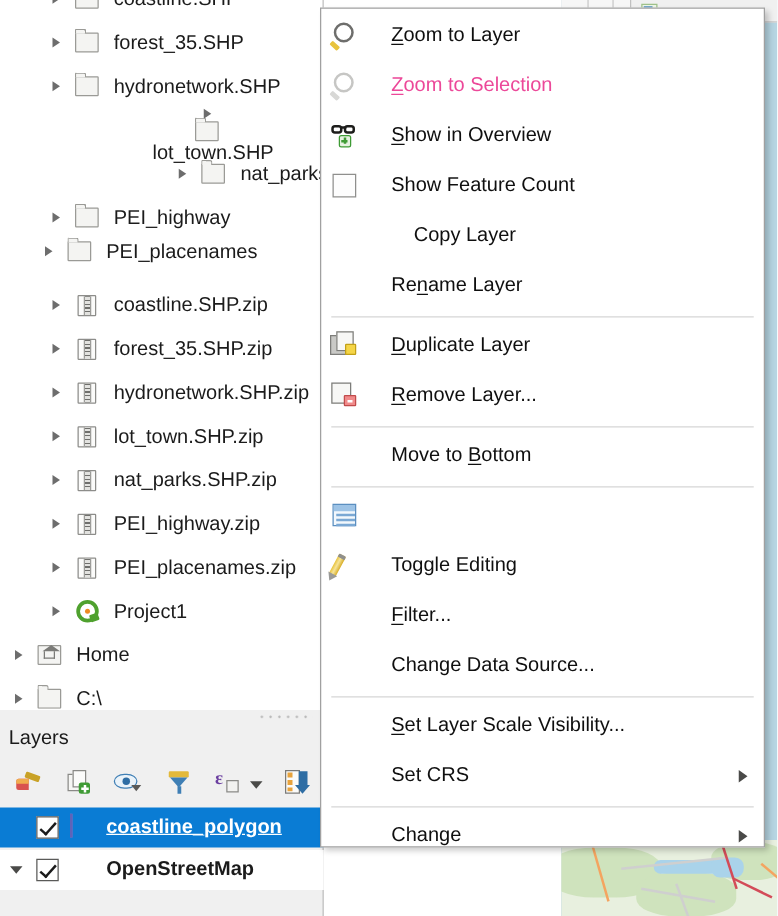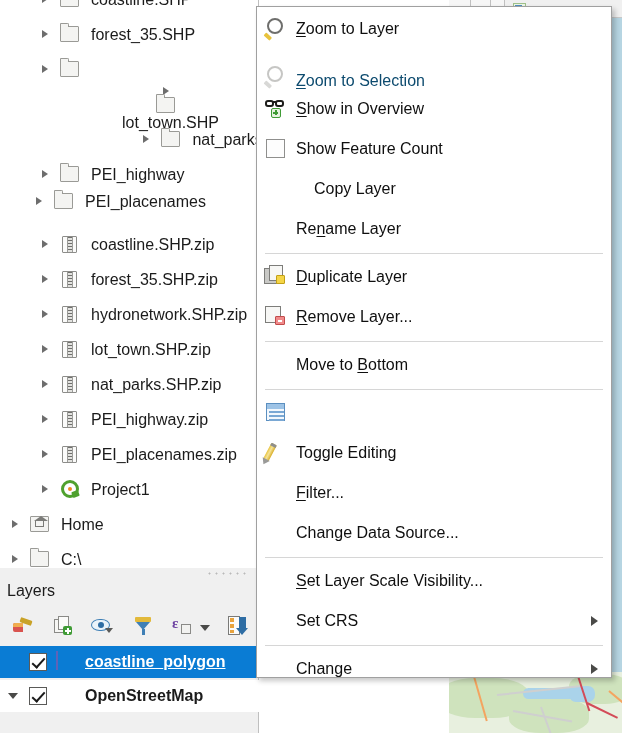--- a/index.html
+++ b/index.html
@@ -353,28 +353,28 @@
     position: absolute;
     left: 1px;
     width: 354px;
     height: 40px;
     display: flex;
     align-items: center;
     font-size: 16px;
     color: #0f0f0f;
     white-space: nowrap;
   }
-  .ctx-item.disabled { color: #0c4a6e; align-items: flex-end; }
+  .ctx-item.disabled { color: #ec4899; }
   .ctx-icon {
     width: 24px; height: 24px;
     margin-left: 6px; margin-right: 8px;
     flex: 0 0 auto;
     position: relative;
   }
-  .ctx-label { line-height: 1; }
+  .ctx-label { line-height: 1; margin-left: 17px; }
   .ctx-sep {
     position: absolute;
     left: 8px;
     width: 338px;
     height: 1px;
     background: #d6d6d6;
   }
   .ctx-arrow {
     position: absolute;
     right: 14px; top: 15px;
@@ -566,20 +566,21 @@
           <span class="tree-icon">
             <span class="ico-folder"></span>
           </span>
           <span class="tree-label">forest_35.SHP</span>
         </div>
         <div class="tree-row" style="top: 52px; padding-left: 41px;">
           <span class="tree-arrow"></span>
           <span class="tree-icon">
             <span class="ico-folder"></span>
           </span>
+          <span class="tree-label">hydronetwork.SHP</span>
         </div>
         <div class="tree-row" style="top: 87px; padding-left: 41px; flex-direction: column;">
           <span class="tree-arrow"></span>
           <span class="tree-icon">
             <span class="ico-folder"></span>
           </span>
           <span class="tree-label">lot_town.SHP</span>
         </div>
         <div class="tree-row" style="top: 122px; padding-left: 41px; justify-content: flex-end;">
           <span class="tree-arrow"></span>

